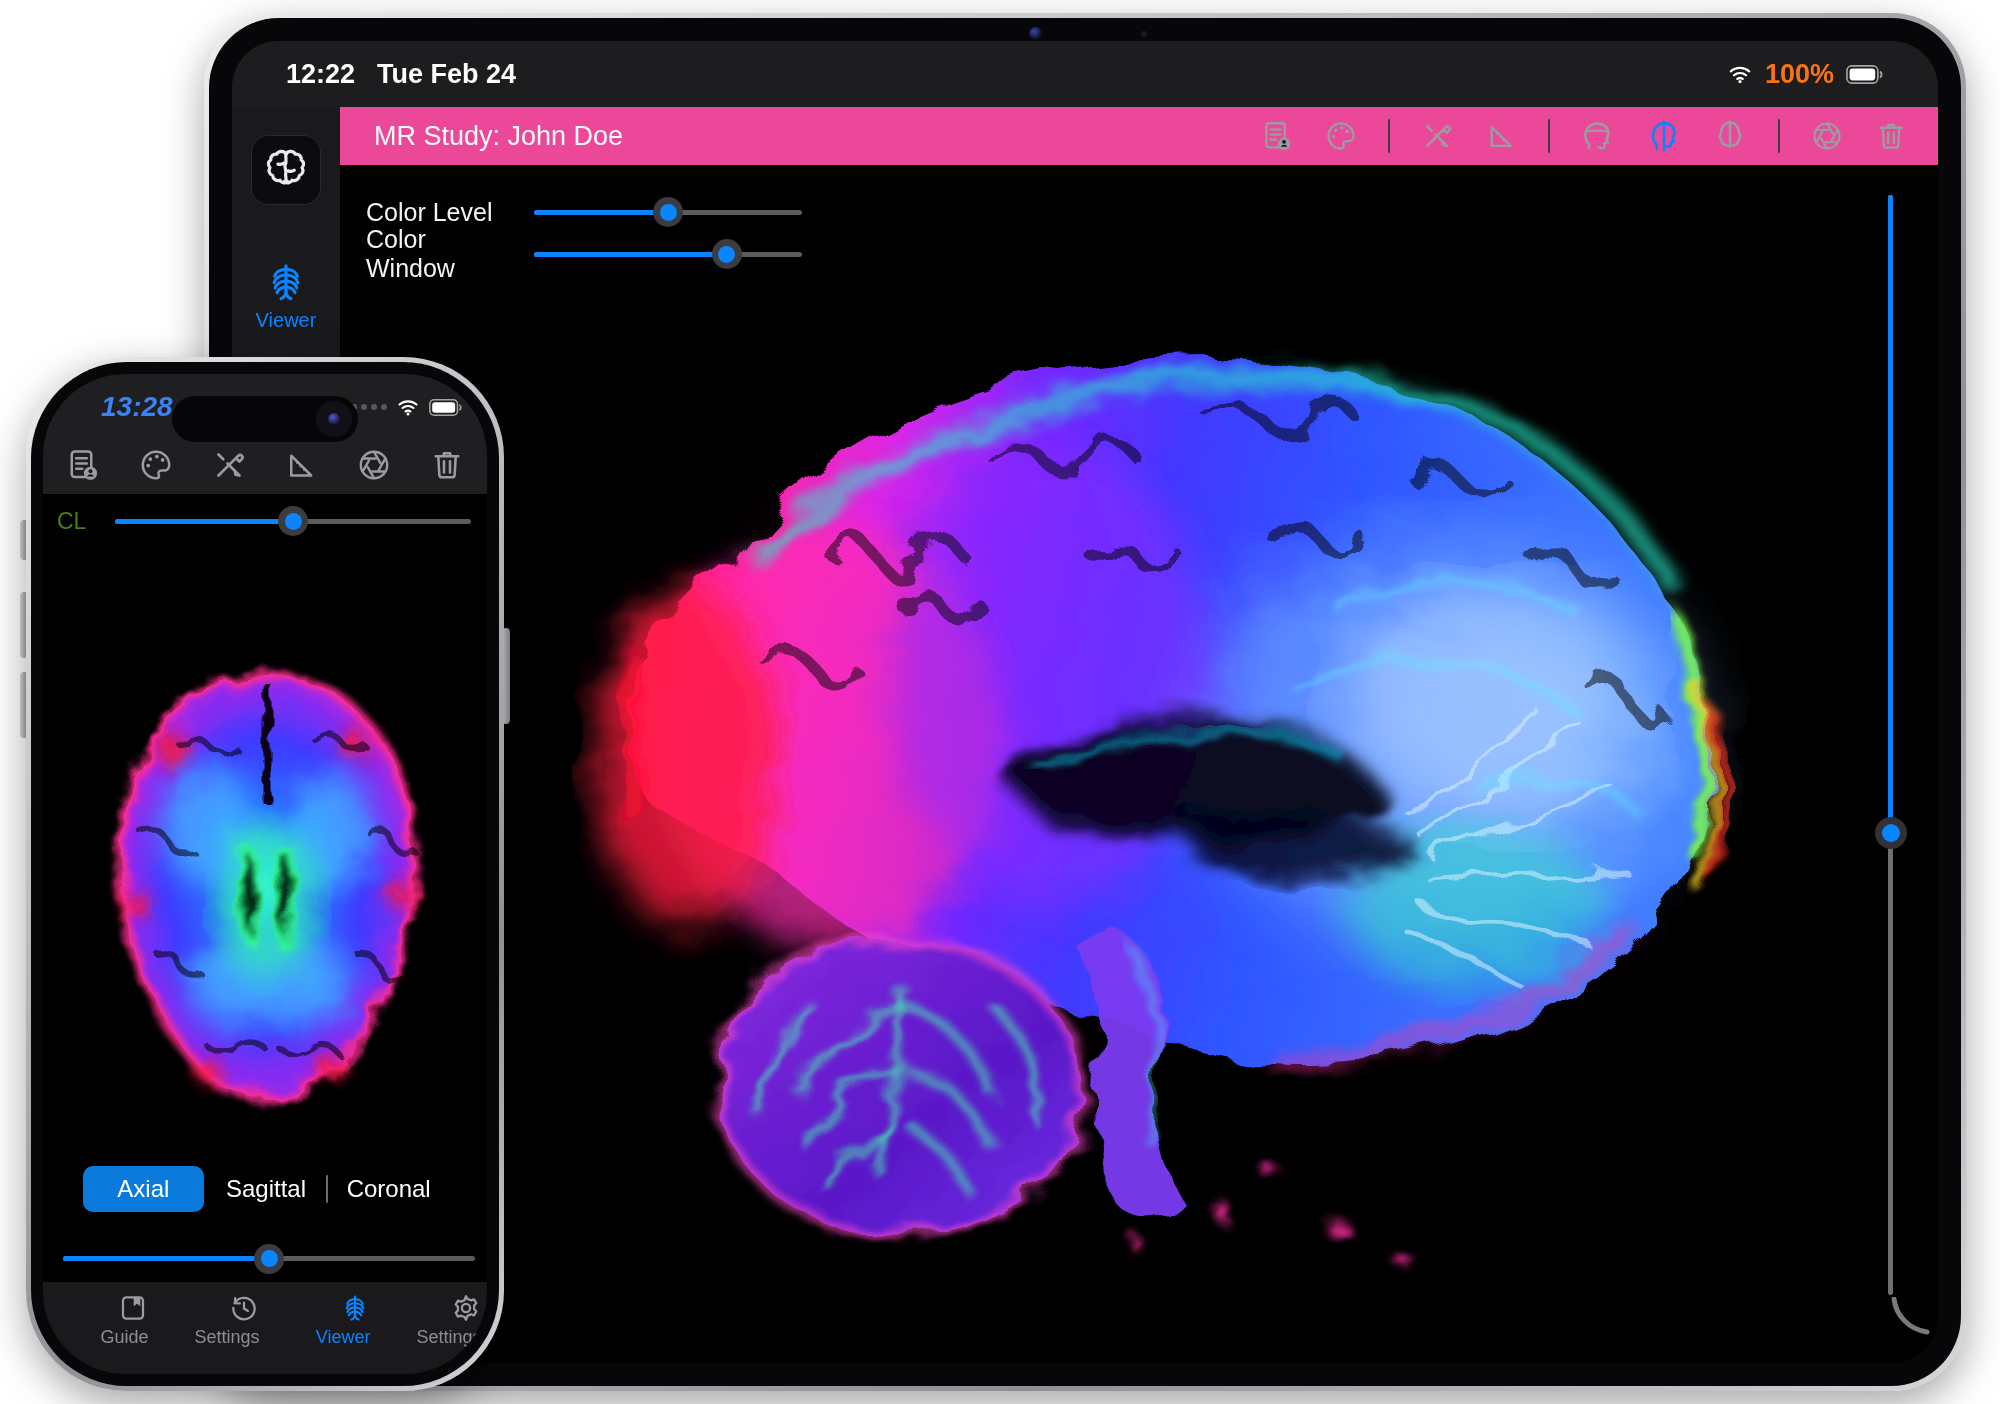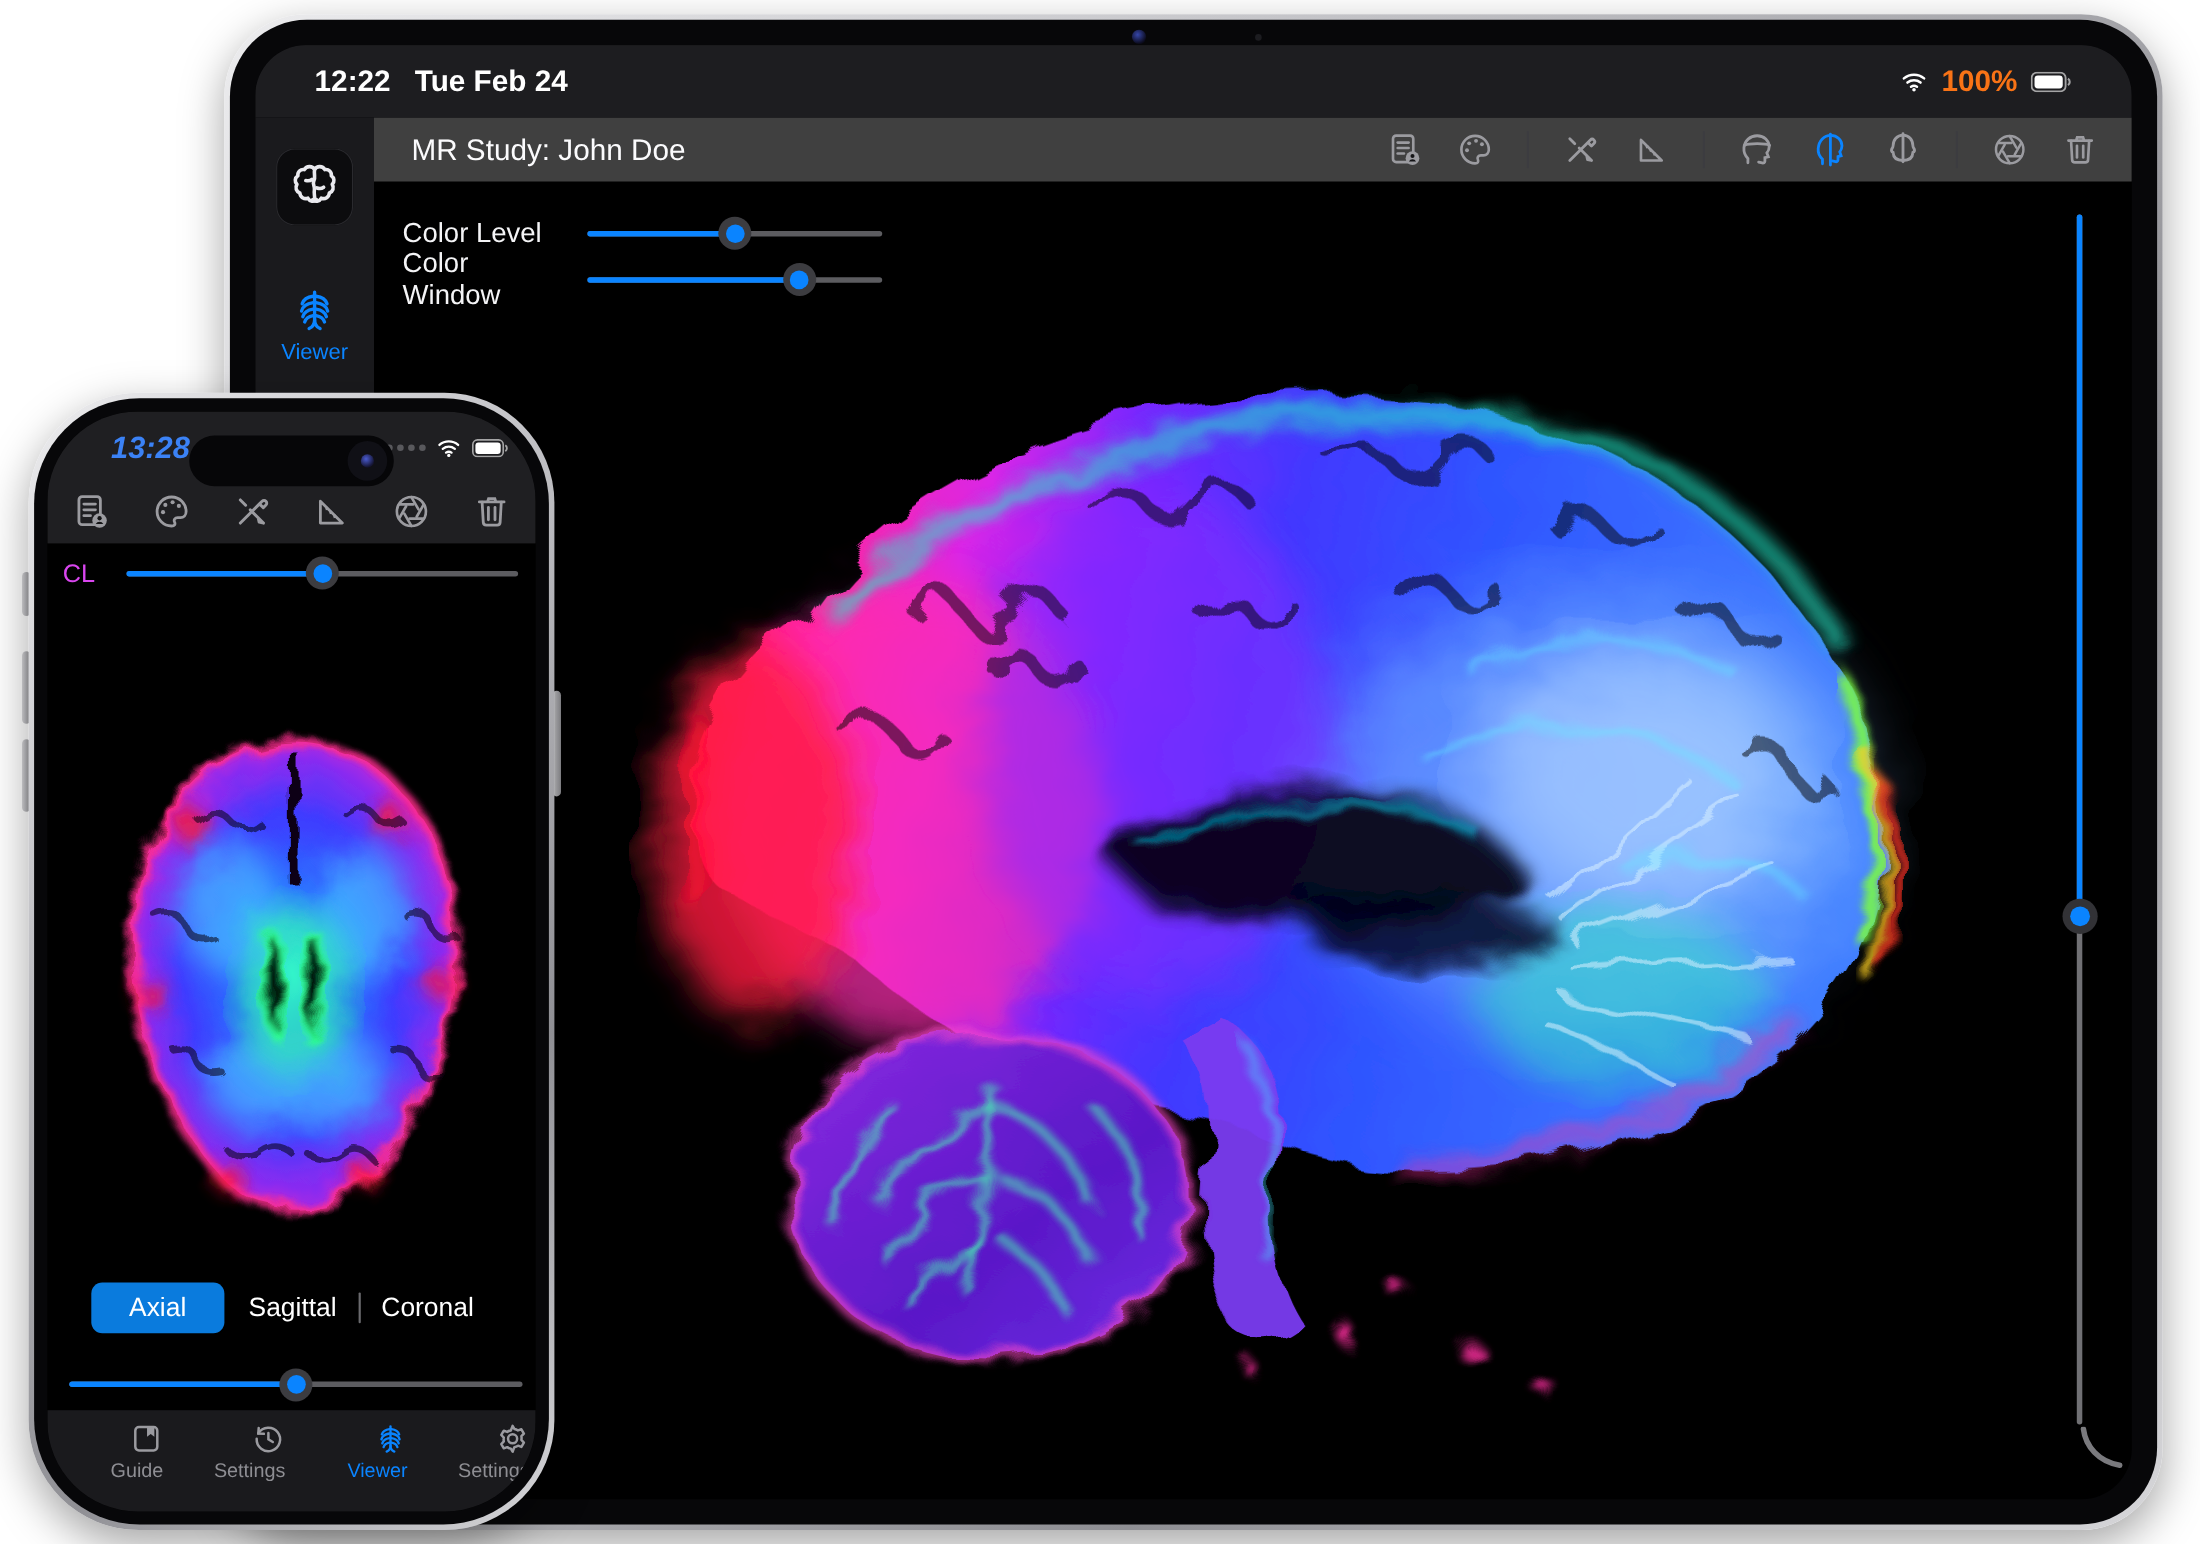--- a/index.html
+++ b/index.html
@@ -42,21 +42,21 @@
   
   .ipad-statusbar{position:absolute;left:0;top:0;right:0;height:66px;background:#1d1d20;
     display:flex;align-items:center;justify-content:space-between;padding:0 54px;box-sizing:border-box;}
   .status-left{display:flex;gap:22px;align-items:flex-start;font-size:27px;font-weight:700;color:#ffffff;}
   .status-right{display:flex;gap:12px;align-items:center;font-size:27px;font-weight:600;color:#f97316;}
   .ipad-sidebar{position:absolute;left:0;top:66px;bottom:0;width:108px;background:#1a1a1d;}
   .app-icon{position:absolute;left:19px;top:28px;width:70px;height:70px;border-radius:17px;background:#0c0c0e;
     display:flex;align-items:center;justify-content:center;box-shadow:inset 0 0 0 1px #2a2a2e;}
   .sidebar-item{position:absolute;left:0;top:152px;width:108px;text-align:center;color:#0a84ff;}
   .sidebar-item .lbl{font-size:20px;margin-top:4px;font-weight:500;}
-  .ipad-toolbar{position:absolute;left:108px;top:66px;right:0;height:58px;background:#404040;
+  .ipad-toolbar{position:absolute;left:108px;top:66px;right:0;height:58px;background:#ec4899;
     display:flex;align-items:center;box-sizing:border-box;padding:0 30px 0 34px;}
   .ipad-toolbar .title{font-size:27px;font-weight:500;color:#fbfbfd;flex:0 0 auto;}
   .tb-icons{margin-left:auto;display:flex;align-items:center;gap:30px;}
   .tb-sep{width:2px;height:34px;background:#3c3c40;border-radius:1px;}
   .tb-btn{display:flex;align-items:center;justify-content:center;}
 
   .ipad-controls{position:absolute;left:134px;top:150px;width:560px;}
   .ctl-row{display:flex;align-items:center;height:42px;}
   .ctl-row .ctl-label{width:152px;font-size:25px;color:#f4f4f6;}
   .ctl-row .hslider{width:268px;margin-left:16px;}
@@ -69,21 +69,21 @@
   .island .cam::after{content:"";width:12px;height:12px;border-radius:50%;background:radial-gradient(circle at 40% 35%,#4a5bd0,#151533 70%);}
   .iphone-status{position:absolute;left:0;top:14px;right:0;height:38px;display:flex;align-items:center;}
   .iphone-time{position:absolute;left:58px;font-size:28px;font-weight:700;color:#3b82f6;font-style:italic;}
   .iphone-status-right{position:absolute;right:24px;display:flex;align-items:center;gap:9px;}
   .sig-dots{display:flex;gap:4px;}
   .sig-dots i{width:6px;height:6px;border-radius:50%;background:#59595d;}
   .iphone-toolbar{position:absolute;left:0;top:62px;right:0;height:58px;display:flex;align-items:center;
     justify-content:space-between;padding:0 22px;box-sizing:border-box;}
   .iphone-controls{position:absolute;left:14px;top:128px;right:14px;}
   .iphone-ctl-row{display:flex;align-items:center;height:38px;}
-  .iphone-ctl-row .ctl-label{width:44px;font-size:23px;color:#d946ef;}
+  .iphone-ctl-row .ctl-label{width:44px;font-size:23px;color:#4d7c0f;}
   .iphone-ctl-row .hslider{flex:1;margin-left:14px;margin-right:2px;}
 
   .segmented{position:absolute;left:40px;top:792px;width:366px;height:46px;display:flex;align-items:center;}
   .segment{flex:1;text-align:center;font-size:24px;color:#ffffff;position:relative;height:46px;line-height:46px;border-radius:10px;}
   .segment.selected{background:#0a7bdd;font-weight:500;}
   .seg-sep{width:2px;height:28px;background:#6a6a6e;border-radius:1px;}
   .seg-sep.hidden{visibility:hidden;}
 
   .iphone-slice-slider{position:absolute;left:20px;top:882px;width:412px;}
 

